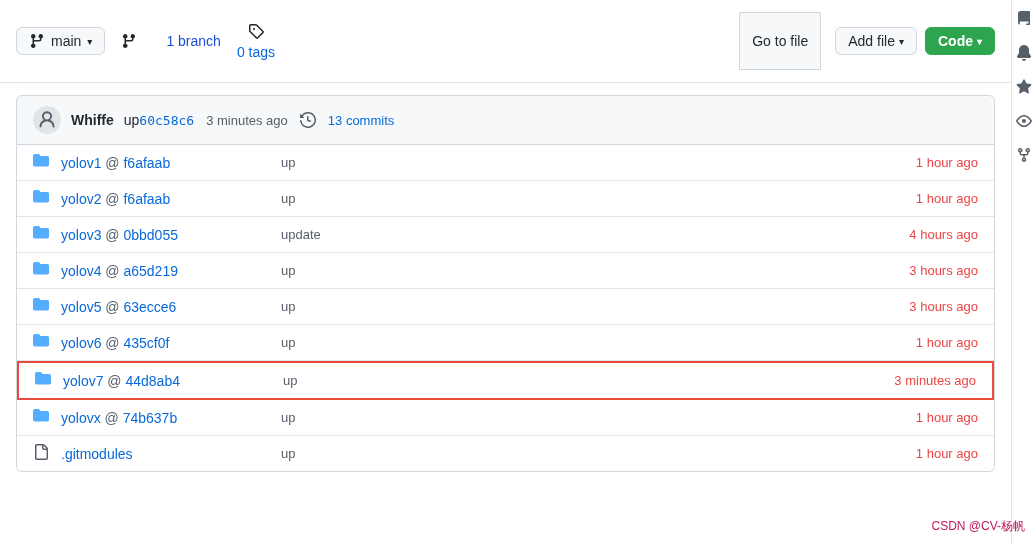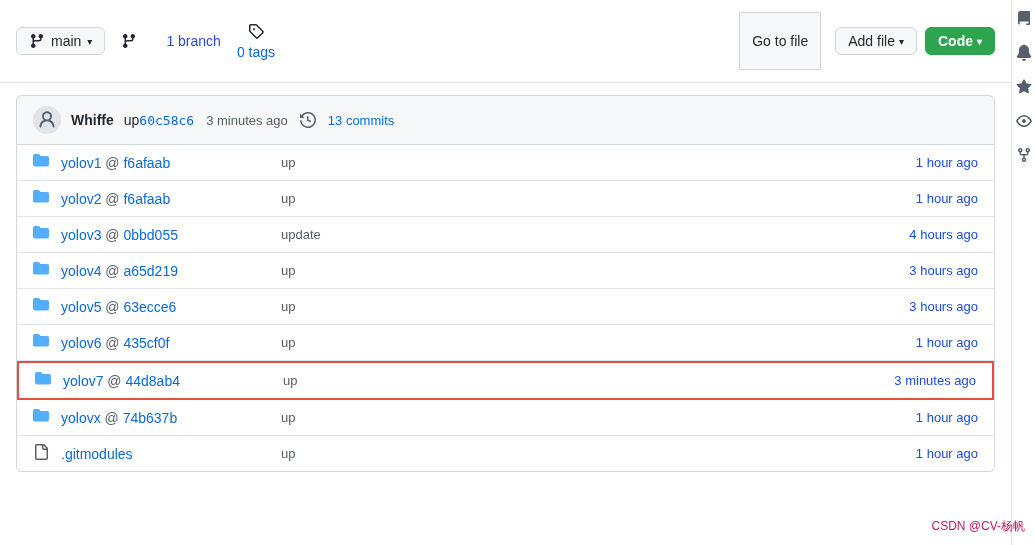--- a/index.html
+++ b/index.html
@@ -43,21 +43,21 @@
     
     .file-row { display: flex; align-items: center; padding: 8px 16px; border-bottom: 1px solid #e1e4e8; background: #fff; }
     .file-row:last-child { border-bottom: none; }
     .file-row.highlighted { border: 2px solid #e74c3c; background: #fff; }
     
     .file-icon { width: 20px; margin-right: 8px; color: #57606a; flex-shrink: 0; }
     .file-name { flex: 0 0 220px; color: #0969da; text-decoration: none; font-size: 14px; }
     .file-name .hash { color: #0969da; font-weight: normal; }
     .file-commit { flex: 1; color: #57606a; font-size: 13px; }
     .file-commit a { color: #57606a; text-decoration: none; }
-    .file-time { flex: 0 0 120px; text-align: right; color: #1d4ed8; font-size: 13px; }
+    .file-time { flex: 0 0 120px; text-align: right; color: #ef4444; font-size: 13px; }
     
     
     .sidebar { width: 24px; background: #fff; border-left: 1px solid #e1e4e8; display: flex; flex-direction: column; align-items: center; padding-top: 10px; gap: 16px; }
     .sidebar-icon { width: 18px; height: 18px; color: #57606a; cursor: pointer; display: flex; align-items: center; justify-content: center; }
 
     .watermark { position: fixed; bottom: 10px; right: 10px; font-size: 12px; color: #be185d; }
     
     .chevron-down { font-size: 10px; }
   </style>
 </head>

